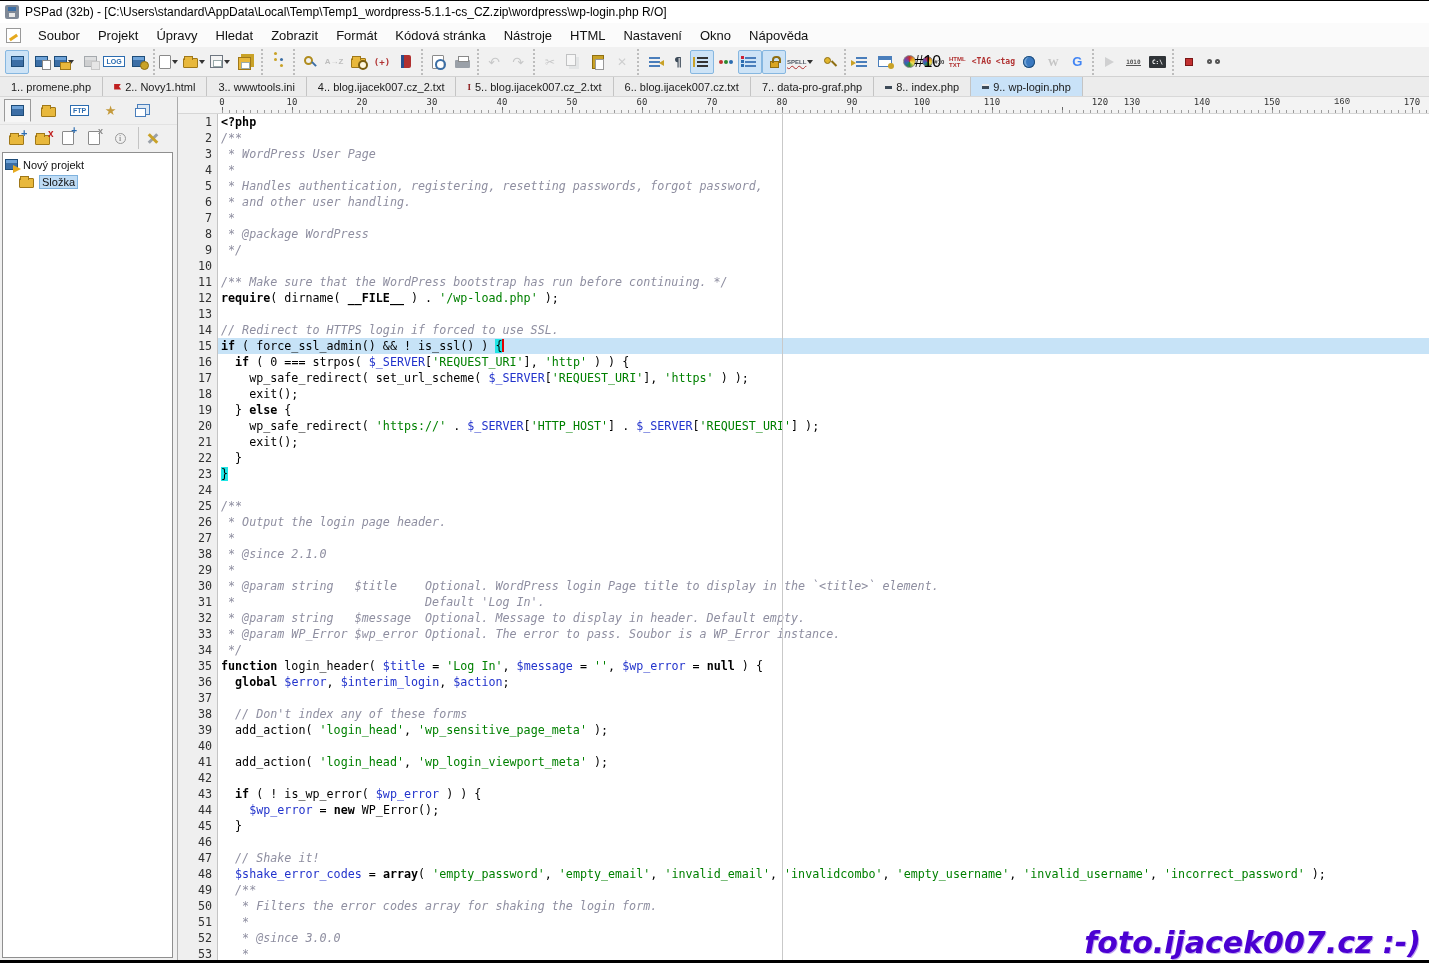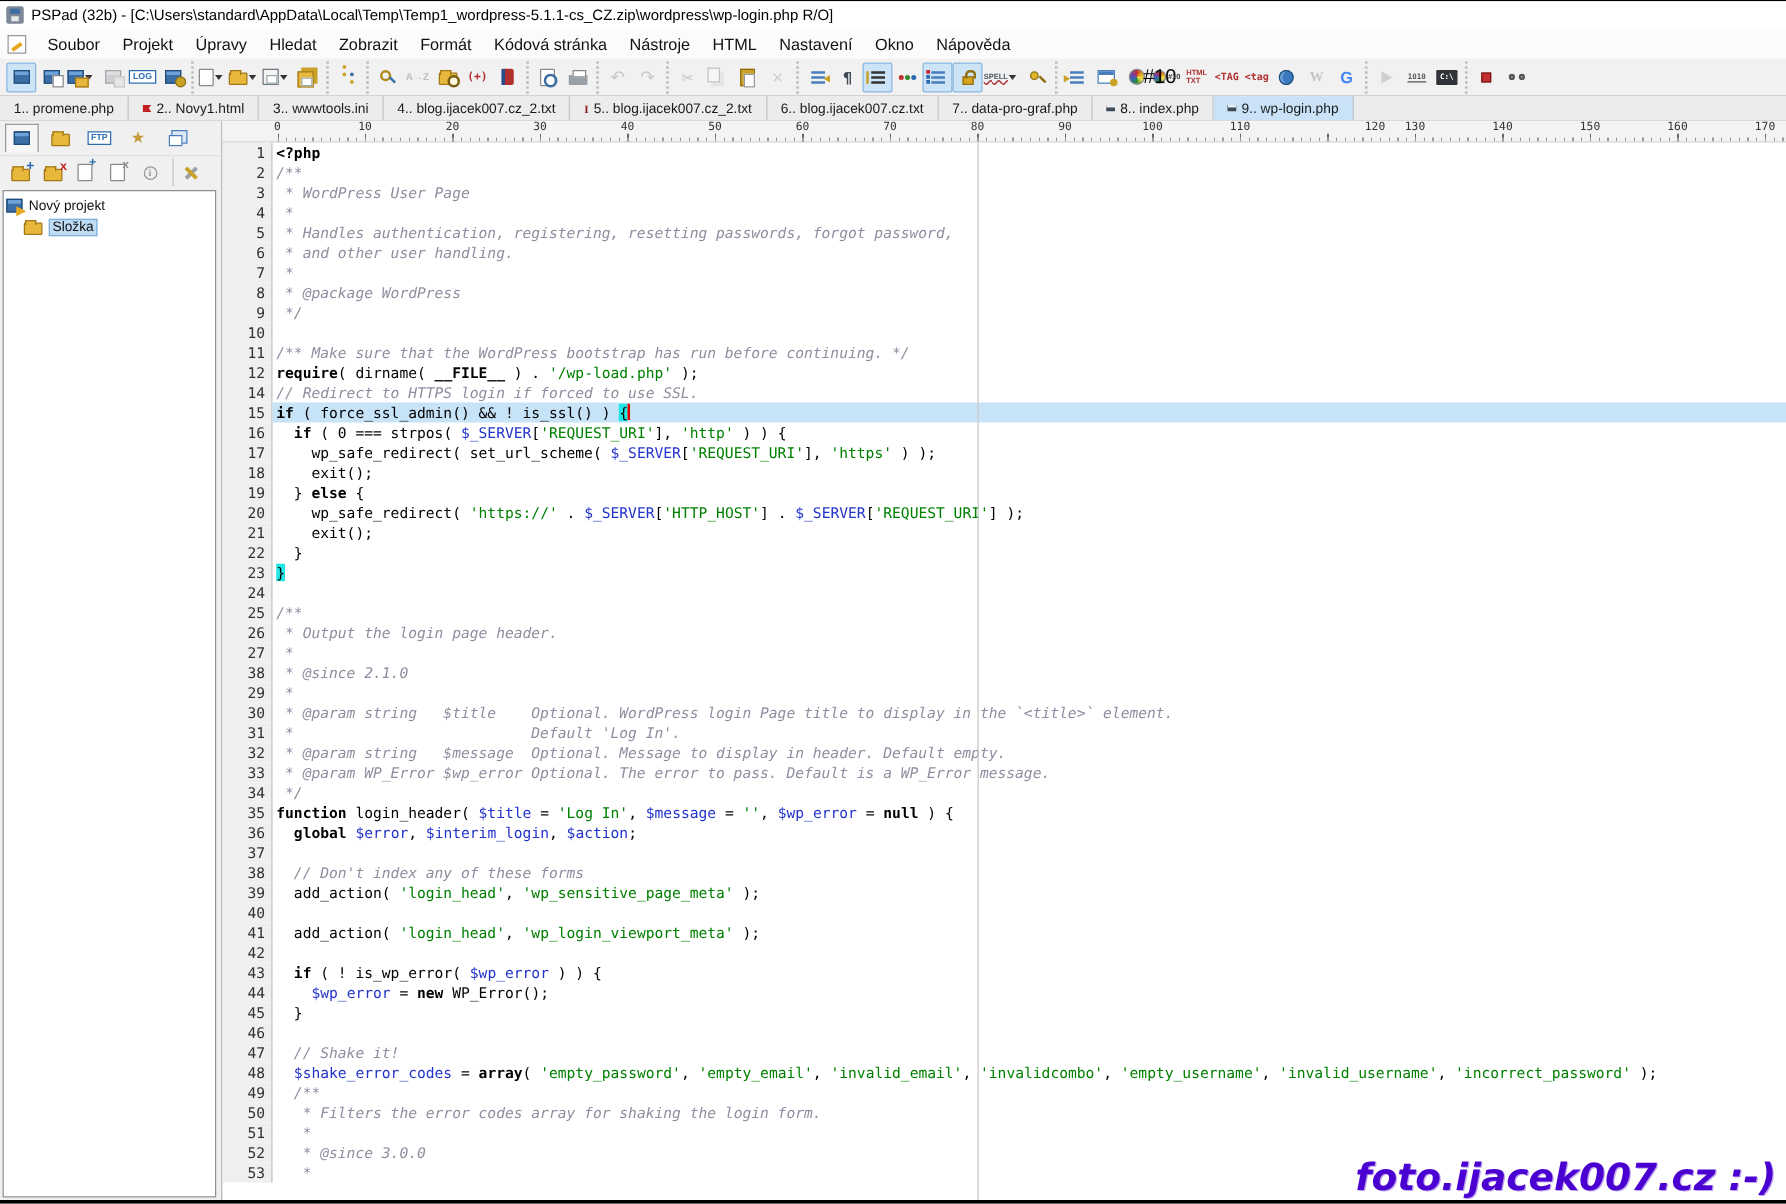--- a/index.html
+++ b/index.html
@@ -445,21 +445,21 @@
           <span class="rnum" style="left: 464px;">60</span>
           <span class="rnum" style="left: 534px;">70</span>
           <span class="rnum" style="left: 604px;">80</span>
           <span class="rnum" style="left: 674px;">90</span>
           <span class="rnum" style="left: 744px;">100</span>
           <span class="rnum" style="left: 814px;">110</span>
           <span class="rnum" style="left: 884px; margin-left: 38px;">120</span>
           <span class="rnum" style="left: 954px;">130</span>
           <span class="rnum" style="left: 1024px;">140</span>
           <span class="rnum" style="left: 1094px;">150</span>
-          <span class="rnum" style="left: 1164px;">160</span>
+          <span class="rnum" style="left: 1164px; font-family: Liberation Mono, monospace;">160</span>
           <span class="rnum" style="left: 1234px;">170</span>
         </div>
       <div class="codewrap">
         <div class="margin-line"></div>
 
       <div class="crow">
             <div class="ln">1</div>
             <div class="cl"><span class="t-k">&lt;?php</span></div>
           </div>
           <div class="crow">
@@ -500,20 +500,24 @@
           </div>
           <div class="crow">
             <div class="ln">11</div>
             <div class="cl"><span class="t-c">/** Make sure that the WordPress bootstrap has run before continuing. */</span></div>
           </div>
           <div class="crow">
             <div class="ln">12</div>
             <div class="cl"><span class="t-k">require</span><span class="t-p">( dirname( </span><span class="t-k">__FILE__</span><span class="t-p"> ) . </span><span class="t-s">'/wp-load.php'</span><span class="t-p"> );</span></div>
           </div>
           <div class="crow">
+            <div class="ln">13</div>
+            <div class="cl"></div>
+          </div>
+          <div class="crow">
             <div class="ln">14</div>
             <div class="cl"><span class="t-c">// Redirect to HTTPS login if forced to use SSL.</span></div>
           </div>
           <div class="crow current">
             <div class="ln">15</div>
             <div class="cl"><span class="t-k">if</span><span class="t-p"> ( force_ssl_admin() &amp;&amp; ! is_ssl() ) </span><span class="t-b">{</span><span class="cursor"></span></div>
           </div>
           <div class="crow">
             <div class="ln">16</div>
             <div class="cl"><span class="t-p">  </span><span class="t-k">if</span><span class="t-p"> ( 0 === strpos( </span><span class="t-v">$_SERVER</span><span class="t-p">[</span><span class="t-s">'REQUEST_URI'</span><span class="t-p">], </span><span class="t-s">'http'</span><span class="t-p"> ) ) {</span></div>
@@ -577,21 +581,21 @@
           <div class="crow">
             <div class="ln">31</div>
             <div class="cl"><span class="t-c"> *                           Default 'Log In'.</span></div>
           </div>
           <div class="crow">
             <div class="ln">32</div>
             <div class="cl"><span class="t-c"> * @param string   $message  Optional. Message to display in header. Default empty.</span></div>
           </div>
           <div class="crow">
             <div class="ln">33</div>
-            <div class="cl"><span class="t-c"> * @param WP_Error $wp_error Optional. The error to pass. Default is a WP_Error message.</span></div>
+            <div class="cl"><span class="t-c"> * @param WP_Error $wp_error Optional. The error to pass. Soubor is a WP_Error instance.</span></div>
           </div>
           <div class="crow">
             <div class="ln">34</div>
             <div class="cl"><span class="t-c"> */</span></div>
           </div>
           <div class="crow">
             <div class="ln">35</div>
             <div class="cl"><span class="t-k">function</span><span class="t-p"> login_header( </span><span class="t-v">$title</span><span class="t-p"> = </span><span class="t-s">'Log In'</span><span class="t-p">, </span><span class="t-v">$message</span><span class="t-p"> = </span><span class="t-s">''</span><span class="t-p">, </span><span class="t-v">$wp_error</span><span class="t-p"> = </span><span class="t-k">null</span><span class="t-p"> ) {</span></div>
           </div>
           <div class="crow">

